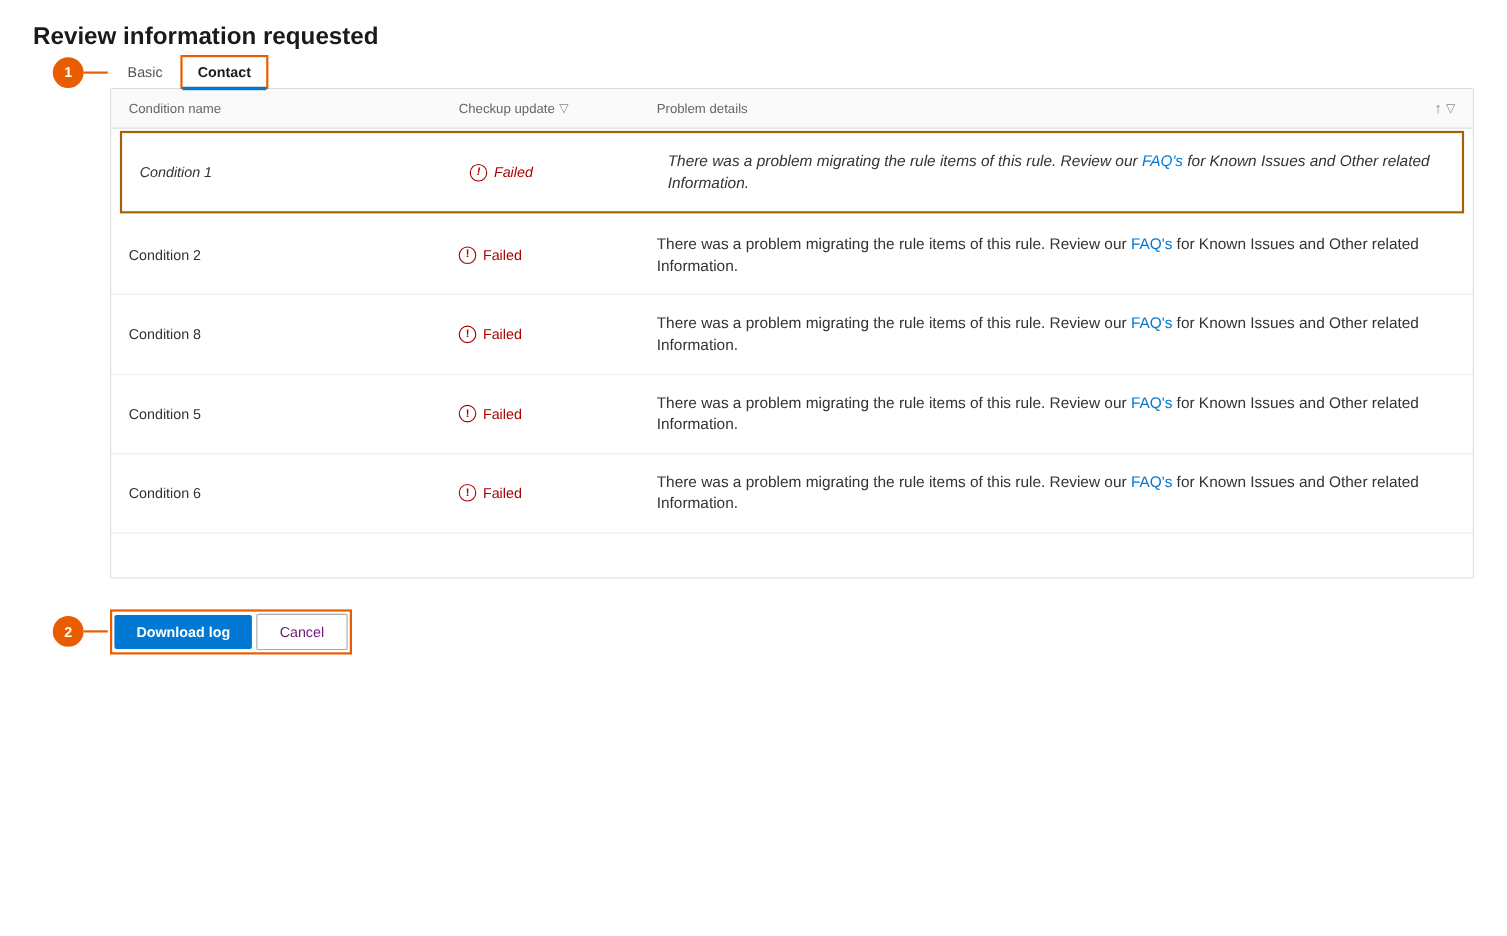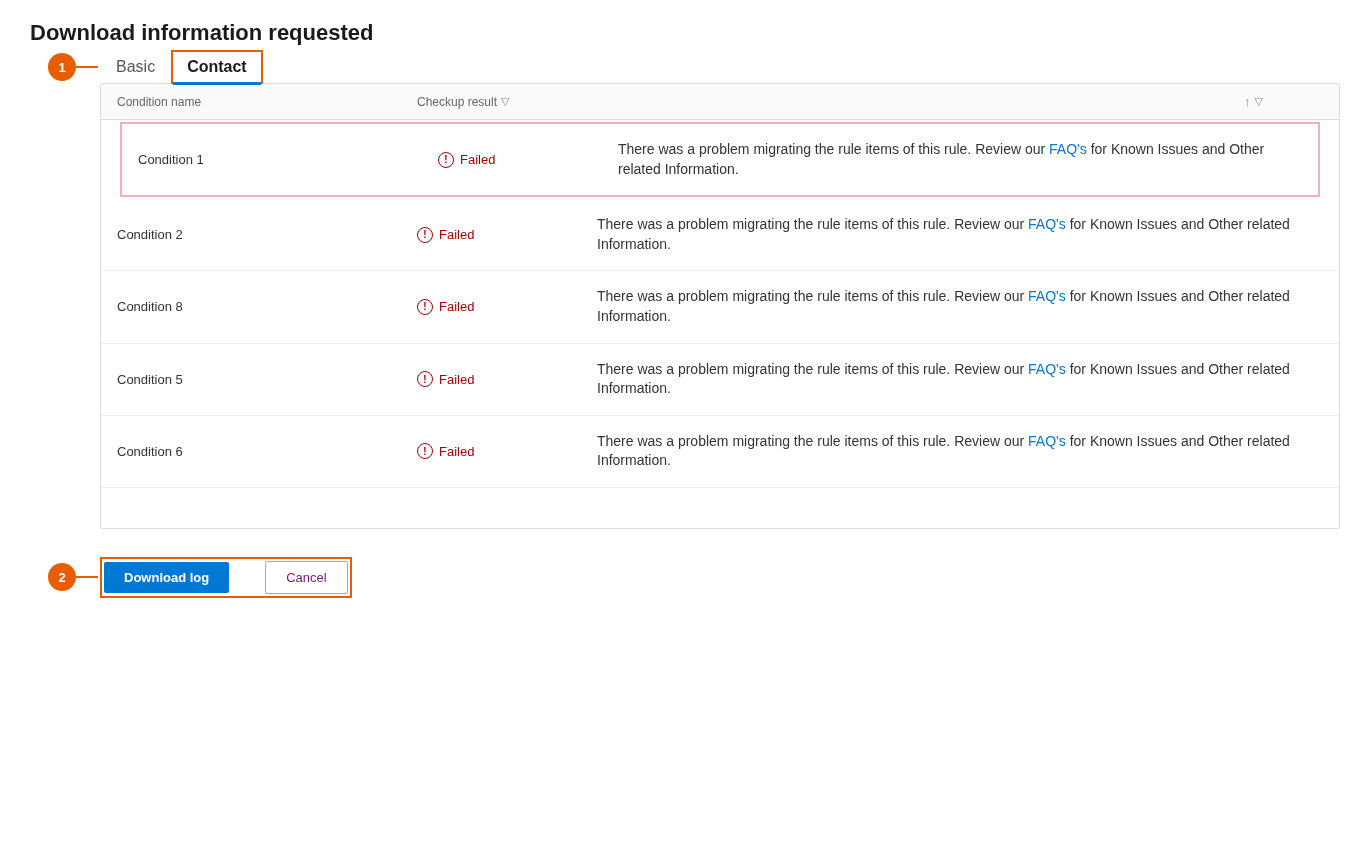--- a/index.html
+++ b/index.html
@@ -32,21 +32,21 @@
       display: flex;
       align-items: center;
       justify-content: center;
       position: absolute;
       left: -38px;
       top: 50%;
       transform: translateY(-50%);
     }
     .tab {
       padding: 8px 16px;
-      font-size: 16px;
+      font-size: 13px;
       cursor: pointer;
       color: #555;
       border: none;
       background: transparent;
     }
     .tab.active {
       font-weight: 600;
       color: #1a1a1a;
       border: 2px solid #e85d00;
       position: relative;
@@ -86,22 +86,23 @@
       font-size: 11px;
     }
     .table-row {
       display: grid;
       grid-template-columns: 300px 180px 1fr;
       padding: 16px 16px;
       border-bottom: 1px solid #eee;
       align-items: center;
     }
     .table-row.highlighted {
-      border: 2px solid #f9a8d4;
-      margin: 2px 19px;
+      border: 2px solid #a16207;
+      margin: 2px 8px;
+      font-style: italic;
     }
     .condition-name {
       font-size: 13px;
       color: #333;
     }
     .status-failed {
       display: flex;
       align-items: center;
       gap: 6px;
       color: #a80000;
@@ -146,21 +147,21 @@
       padding: 8px 20px;
       font-size: 13px;
       cursor: pointer;
       border-radius: 2px;
     }
   </style>
 </head>
 <body>
 
 <div>
-  <h1 class="page-title">Download information requested</h1>
+  <h1 class="page-title">Review information requested</h1>
 </div>
 
 <div style="position: relative; margin-left: 70px; margin-bottom: -1px; z-index: 2; display: flex; align-items: center;">
 
   <div class="step-badge" style="position: absolute; left: -52px; top: 50%; transform: translateY(-50%);">
     <span>1</span>
   </div>
 
   <div style="position: absolute; left: -24px; top: 50%; width: 22px; height: 2px; background: #e85d00; transform: translateY(-50%);"></div>
 
@@ -171,22 +172,25 @@
   </button>
 </div>
 
 <div class="main-container" style="margin-left: 70px;">
 
   <div class="table-header">
     <div class="table-header-cell">
       <span>Condition name</span>
     </div>
     <div class="table-header-cell">
-      <span>Checkup result</span>
+      <span>Checkup update</span>
       <span class="filter-icon">▽</span>
+    </div>
+    <div class="table-header-cell">
+      <span>Problem details</span>
     </div>
     <div class="table-header-cell" style="justify-content: flex-end; gap: 4px;">
       <span style="color: #888; font-size: 13px;">↑</span>
       <span style="color: #888; font-size: 11px;">▽</span>
     </div>
   </div>
 
   <div class="table-row highlighted">
     <div class="condition-name">
       <span>Condition 1</span>
@@ -257,17 +261,17 @@
 
 <div style="margin-top: 28px; margin-left: 70px; position: relative;">
   
   <div class="step-badge" style="position: absolute; left: -52px; top: 50%; transform: translateY(-50%);">
     <span>2</span>
   </div>
   
   <div style="position: absolute; left: -24px; top: 50%; width: 22px; height: 2px; background: #e85d00; transform: translateY(-50%);"></div>
   
   
-  <div style="border: 2px solid #e85d00; display: inline-flex; align-items: center; padding: 2px; gap: 32px;">
+  <div style="border: 2px solid #e85d00; display: inline-flex; align-items: center; padding: 2px;">
     <button class="download-btn">Download log</button>
     <button class="cancel-btn" style="margin-left: 4px;">Cancel</button>
   </div>
 </div>
 
 </body></html>

